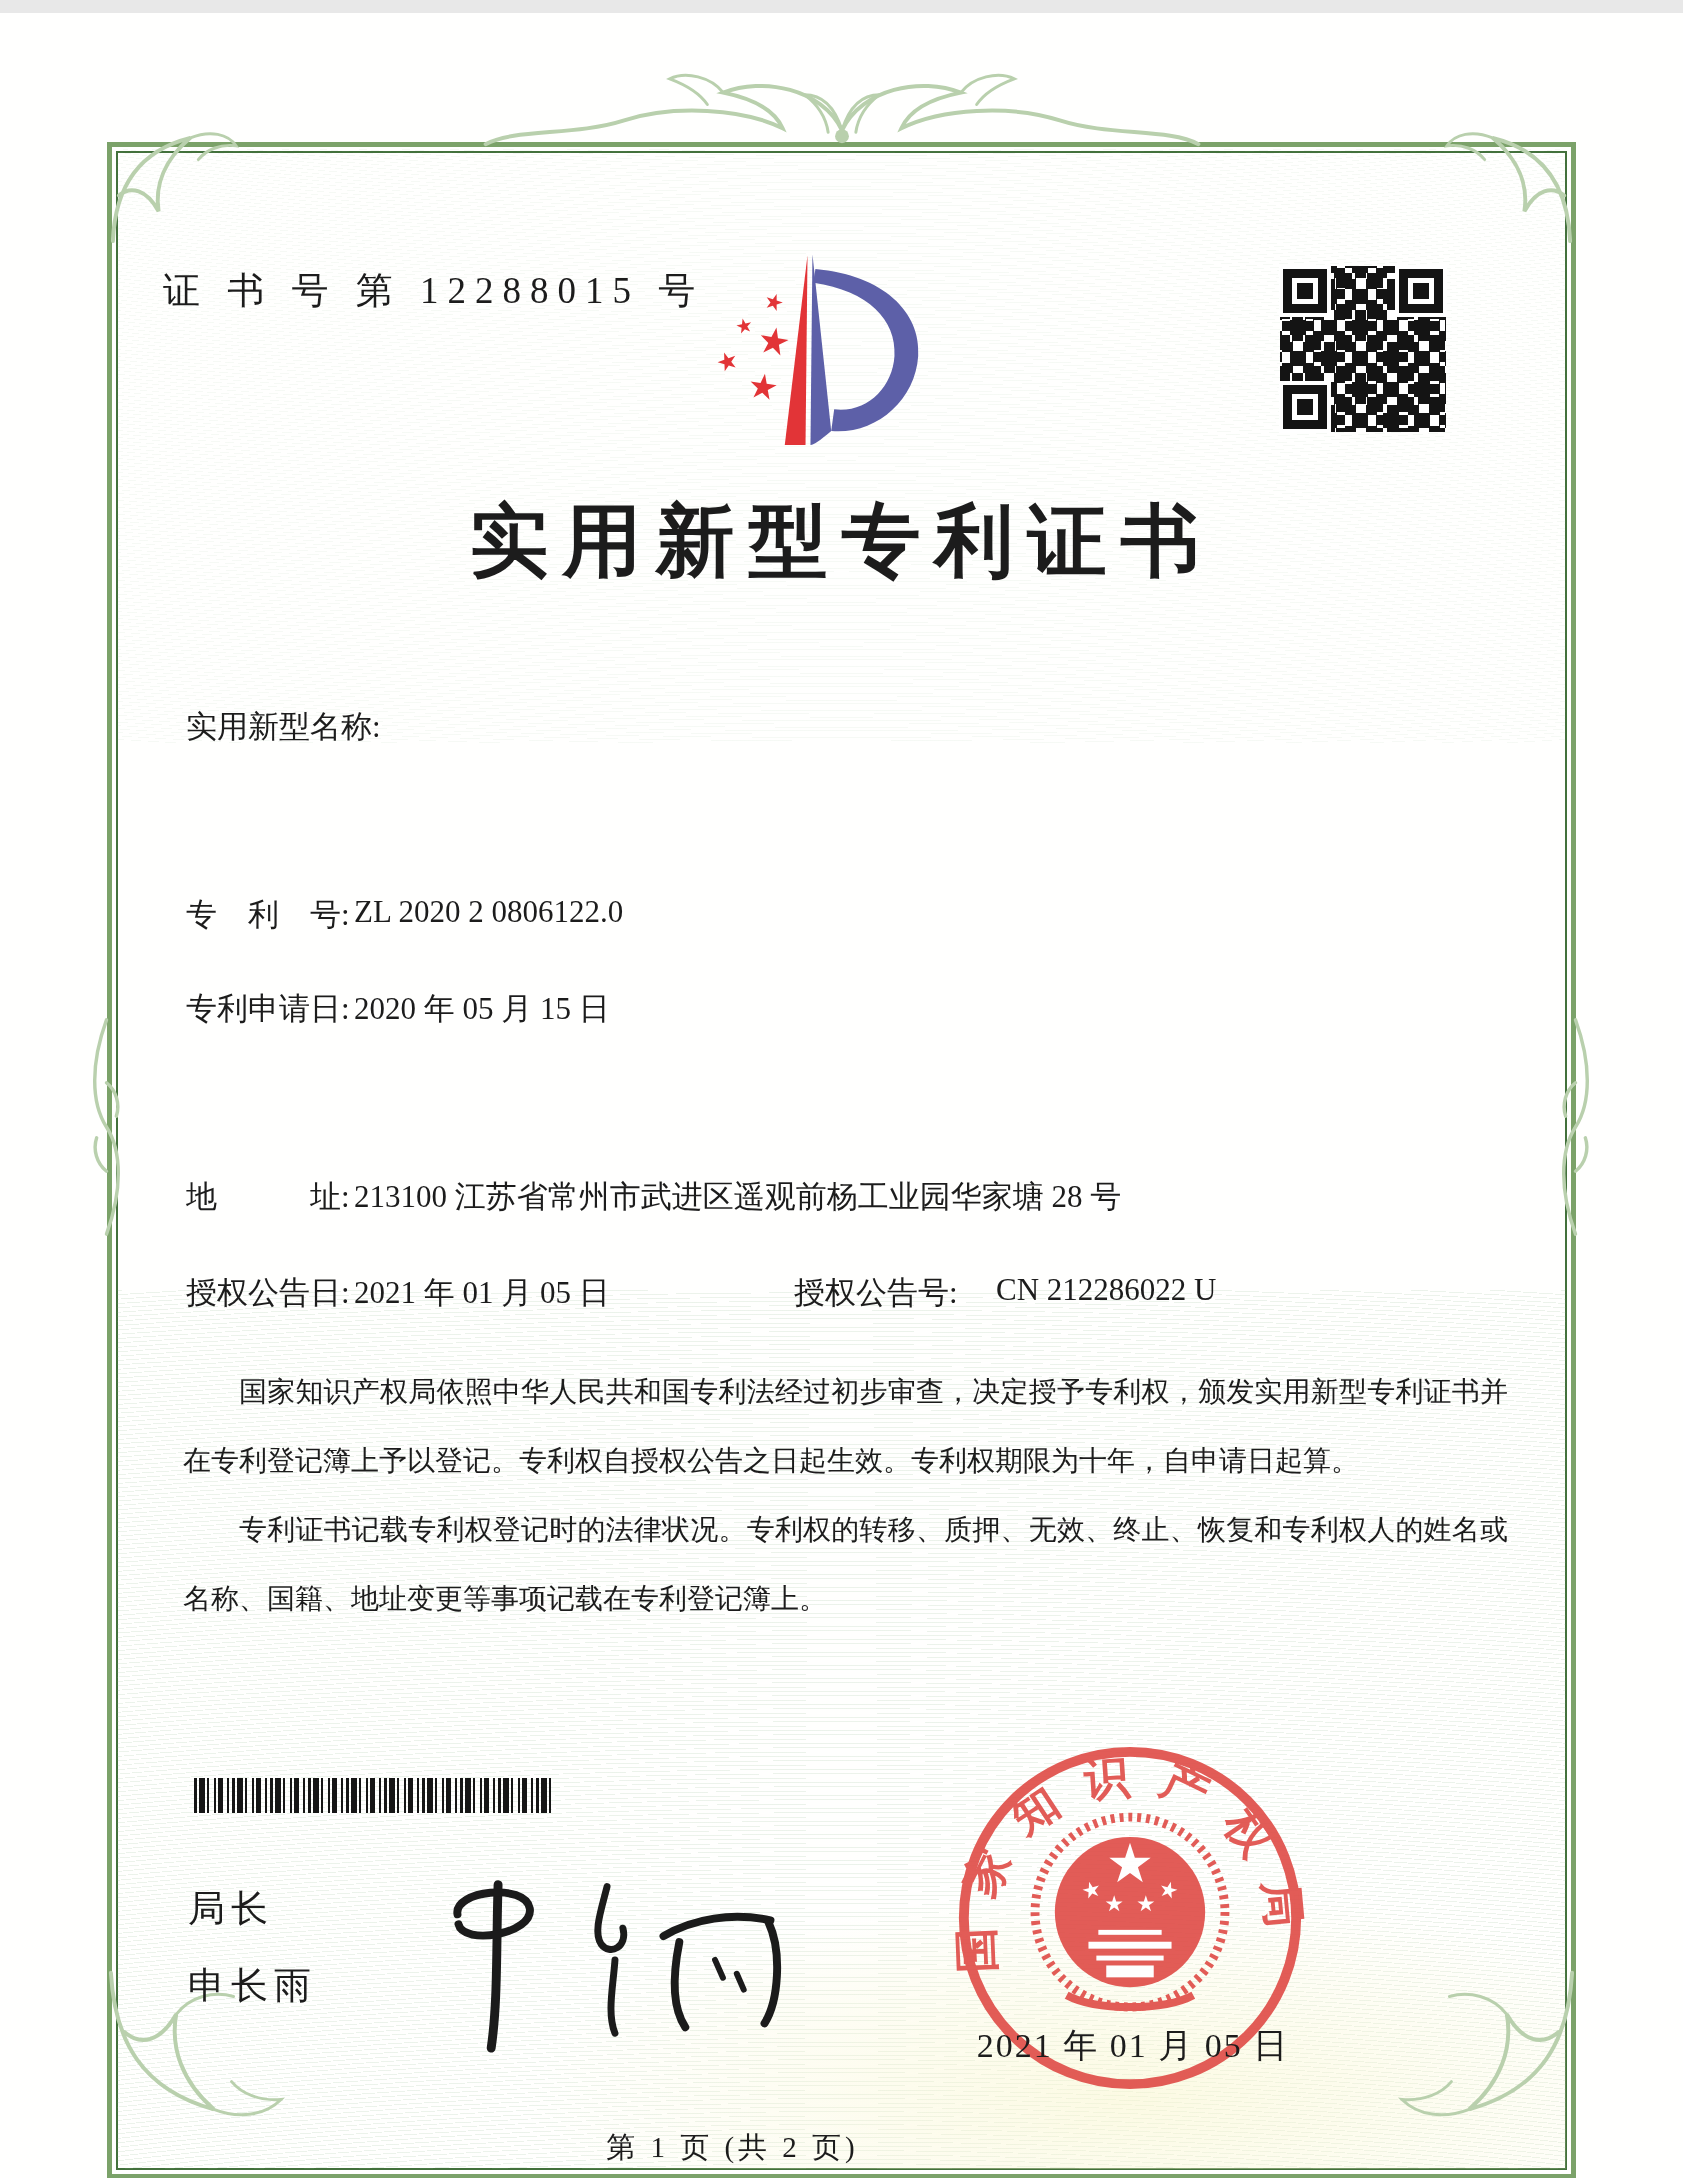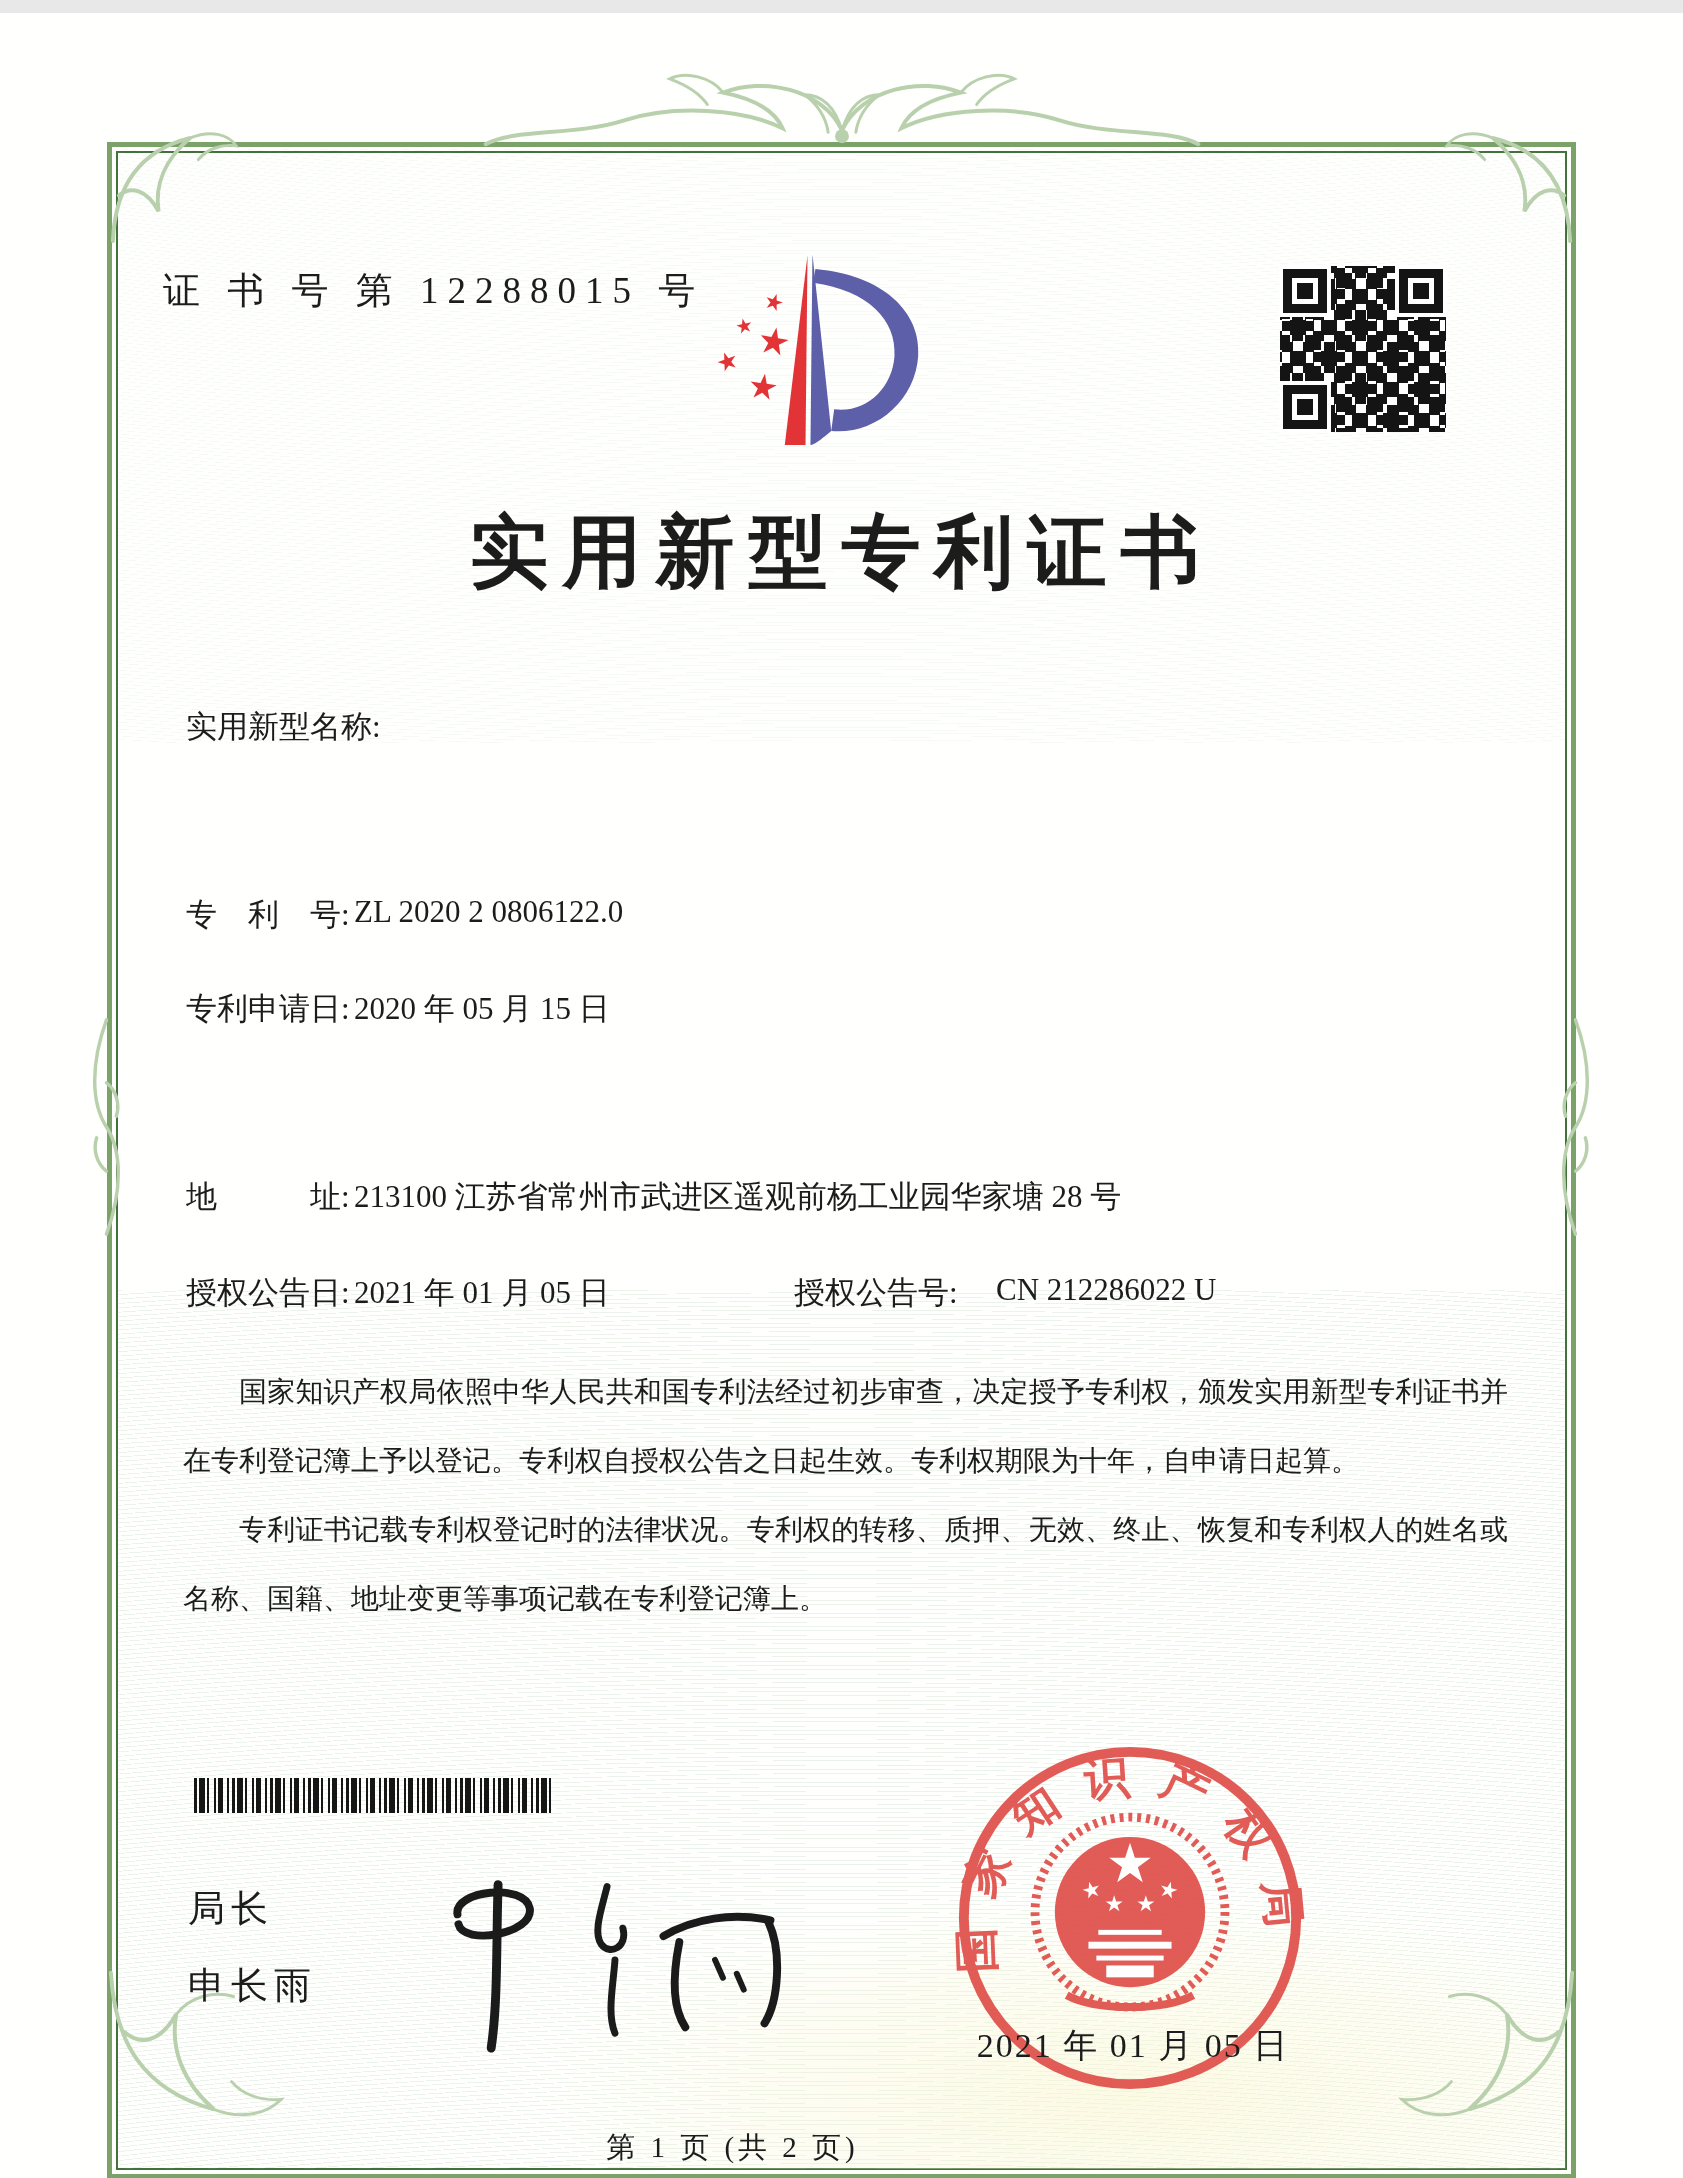--- a/index.html
+++ b/index.html
@@ -30,21 +30,21 @@
   
   .cert-no{position:absolute;left:163px;top:253px;font-size:37px;letter-spacing:9px;white-space:nowrap;}
   .logo{position:absolute;left:681px;top:238px;}
   .qr{position:absolute;left:1280px;top:253px;width:166px;height:166px;background:
       repeating-conic-gradient(#141414 0 25%, rgba(0,0,0,0) 0 50%) 2px 2px/21px 21px,
       repeating-conic-gradient(#141414 0 25%, rgba(0,0,0,0) 0 50%) 10px 7px/31px 31px,
       #fff;}
   .finder{position:absolute;width:26px;height:26px;background:#fff;border:9px solid #141414;box-shadow:0 0 0 4px #fff;}
   .finder::after{content:"";position:absolute;left:5px;top:5px;width:16px;height:16px;background:#141414;}
   .finder.tl{left:3px;top:3px}.finder.tr{right:3px;top:3px}.finder.bl{left:3px;bottom:3px}
-  .title{position:absolute;left:0;top:487px;width:1683px;text-align:center;
+  .title{position:absolute;left:0;top:476px;width:1683px;text-align:center;
     font-size:79px;font-weight:bold;letter-spacing:14px;white-space:nowrap;}
   
   .row{position:absolute;left:186px;width:1317px;height:48px;font-size:31px;white-space:nowrap;}
   .f-label{position:absolute;left:0;top:0;text-align:right;}
   .f-value{position:absolute;left:168px;top:0;}
   .f-label2{position:absolute;left:608px;top:0;}
   .f-value2{position:absolute;left:810px;top:0;}
   
   .body-text{position:absolute;left:183px;top:1344px;width:1325px;font-size:28px;line-height:69px;
     text-align:justify;}

